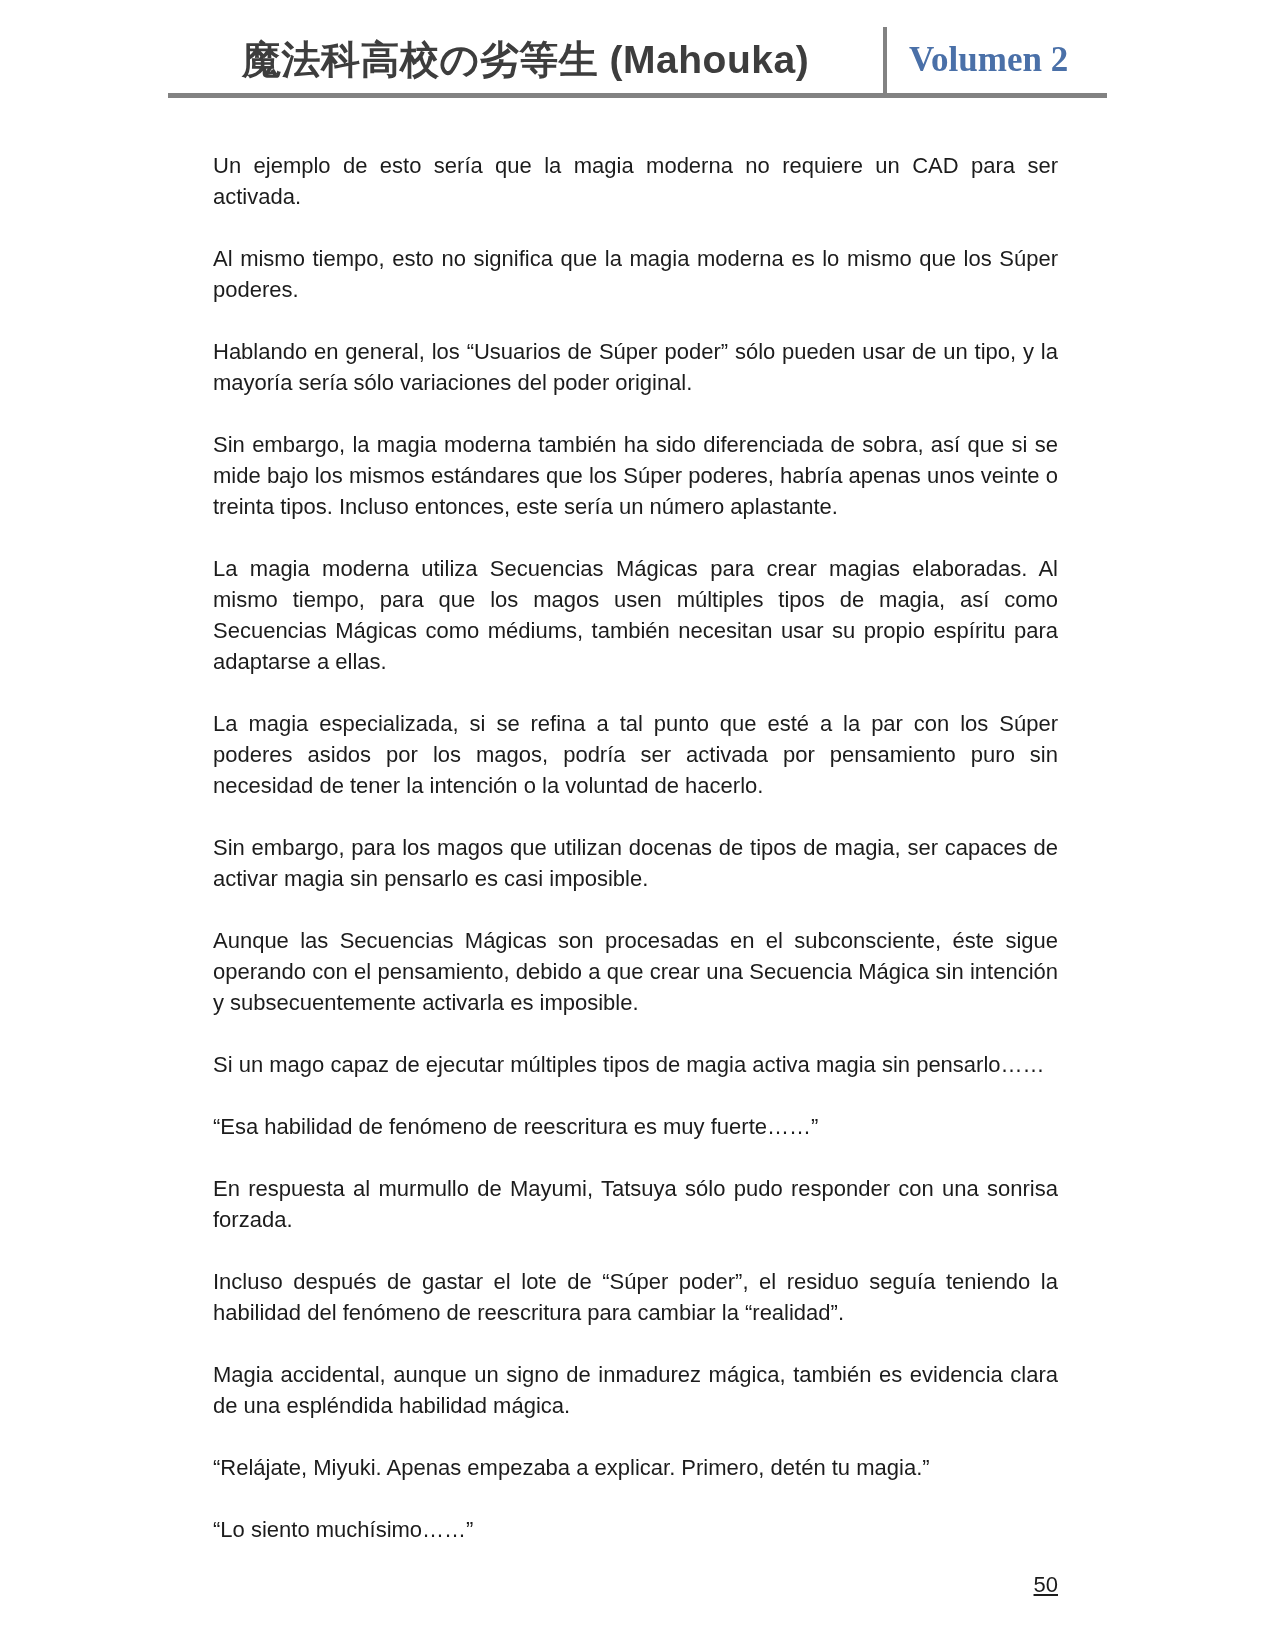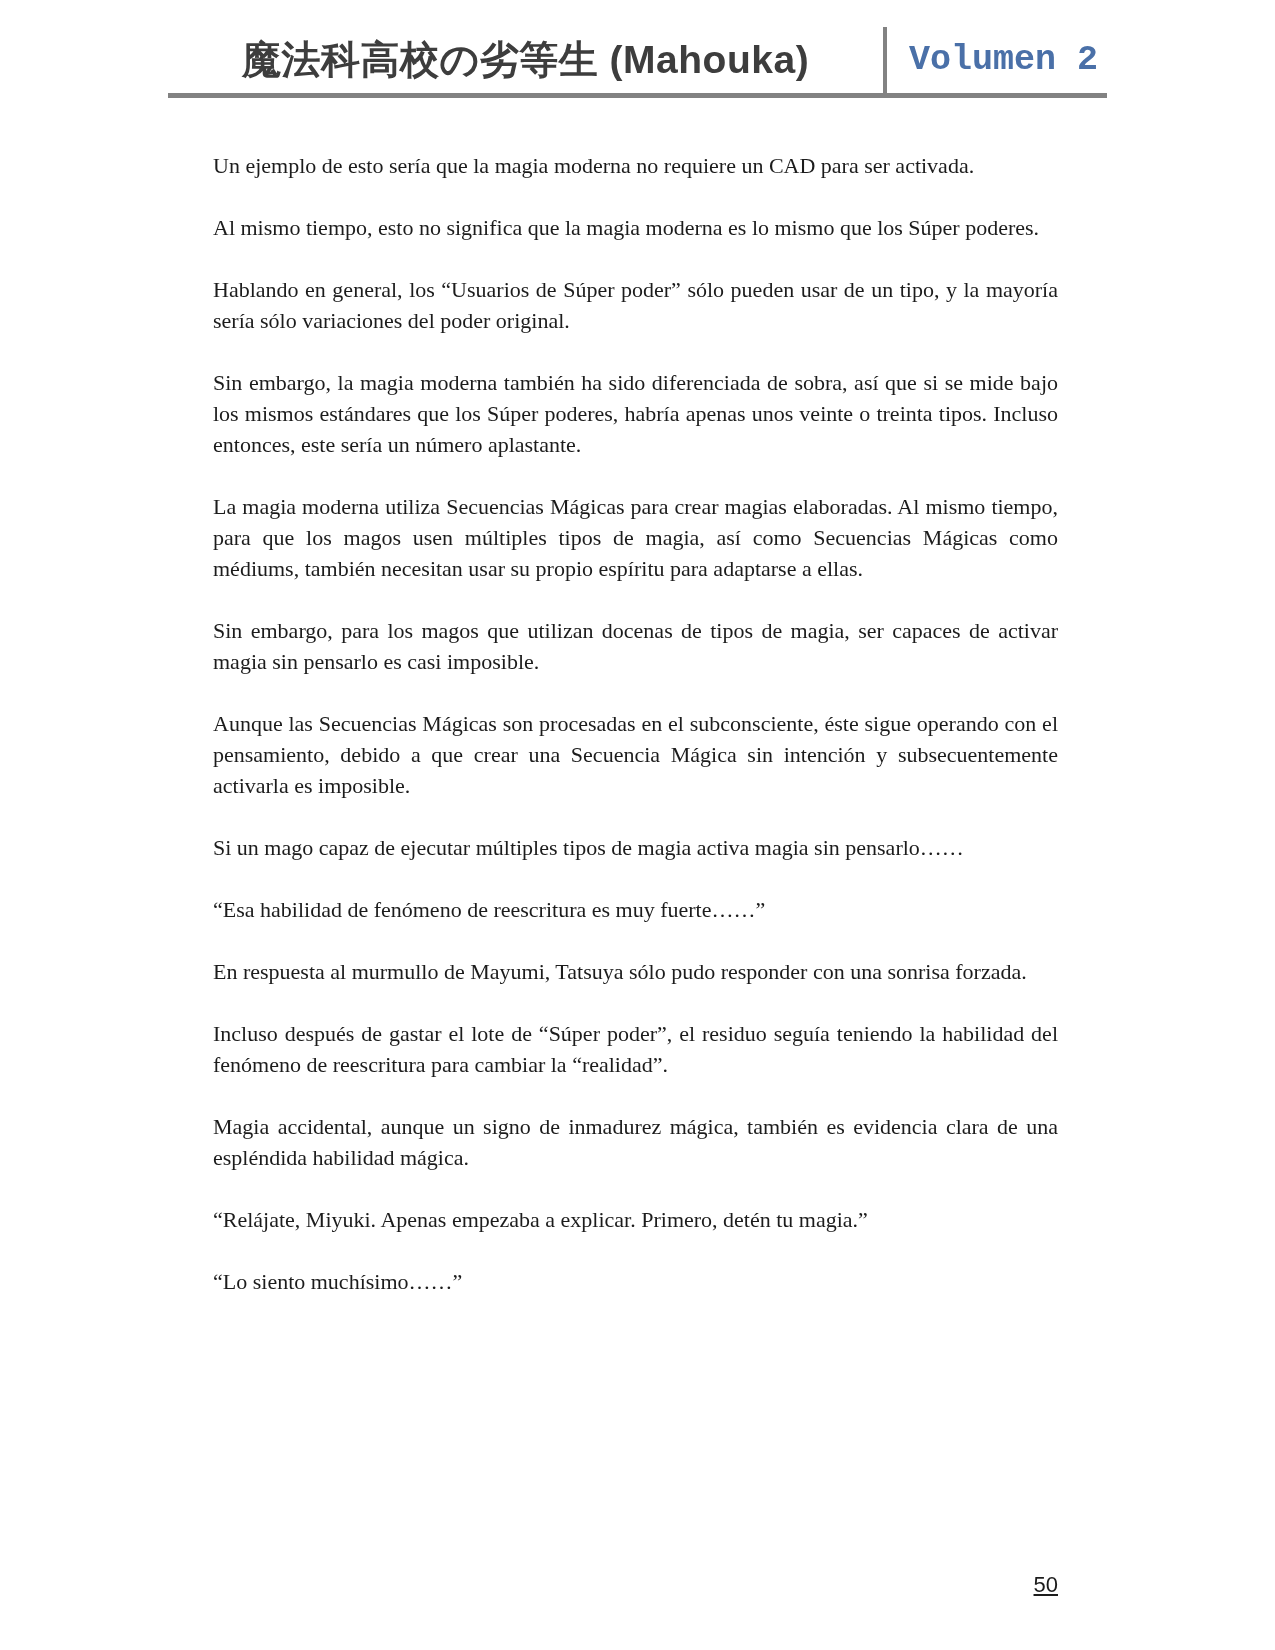--- a/index.html
+++ b/index.html
@@ -40,41 +40,40 @@
   .volume-wrap {
     width: 224px;
     margin-top: 27px;
     border-left: 4px solid #828282;
     display: flex;
     align-items: center;
     padding-left: 22px;
     box-sizing: border-box;
   }
   .volume {
-    font-family: Liberation Mono, monospace;
+    font-family: Liberation Serif, serif;
     font-weight: bold;
     font-size: 35px;
     color: #4a70a8;
     white-space: nowrap;
   }
   .hrule {
     margin: 0 43px;
     height: 5px;
     background: #828282;
   }
   
   .body-text {
     flex: 1;
     margin: 52px 92px 0 88px;
     text-align: justify;
     font-size: 22px;
     line-height: 31px;
     color: #1c1c1c;
     overflow: hidden;
-    font-family: Liberation Serif, serif;
   }
   .para {
     margin: 0 0 31px 0;
   }
   
   .page-footer {
     margin: 0 92px 52px 88px;
     text-align: right;
     font-size: 22px;
     line-height: 26px;
@@ -96,20 +95,21 @@
     </div>
     <div class="hrule"></div>
   </header>
 
   <main class="body-text">
     <p class="para">Un ejemplo de esto sería que la magia moderna no requiere un CAD para ser activada.</p>
       <p class="para">Al mismo tiempo, esto no significa que la magia moderna es lo mismo que los Súper poderes.</p>
       <p class="para">Hablando en general, los “Usuarios de Súper poder” sólo pueden usar de un tipo, y la mayoría sería sólo variaciones del poder original.</p>
       <p class="para">Sin embargo, la magia moderna también ha sido diferenciada de sobra, así que si se mide bajo los mismos estándares que los Súper poderes, habría apenas unos veinte o treinta tipos. Incluso entonces, este sería un número aplastante.</p>
       <p class="para">La magia moderna utiliza Secuencias Mágicas para crear magias elaboradas. Al mismo tiempo, para que los magos usen múltiples tipos de magia, así como Secuencias Mágicas como médiums, también necesitan usar su propio espíritu para adaptarse a ellas.</p>
+      <p class="para">La magia especializada, si se refina a tal punto que esté a la par con los Súper poderes asidos por los magos, podría ser activada por pensamiento puro sin necesidad de tener la intención o la voluntad de hacerlo.</p>
       <p class="para">Sin embargo, para los magos que utilizan docenas de tipos de magia, ser capaces de activar magia sin pensarlo es casi imposible.</p>
       <p class="para">Aunque las Secuencias Mágicas son procesadas en el subconsciente, éste sigue operando con el pensamiento, debido a que crear una Secuencia Mágica sin intención y subsecuentemente activarla es imposible.</p>
       <p class="para">Si un mago capaz de ejecutar múltiples tipos de magia activa magia sin pensarlo……</p>
       <p class="para">“Esa habilidad de fenómeno de reescritura es muy fuerte……”</p>
       <p class="para">En respuesta al murmullo de Mayumi, Tatsuya sólo pudo responder con una sonrisa forzada.</p>
       <p class="para">Incluso después de gastar el lote de “Súper poder”, el residuo seguía teniendo la habilidad del fenómeno de reescritura para cambiar la “realidad”.</p>
       <p class="para">Magia accidental, aunque un signo de inmadurez mágica, también es evidencia clara de una espléndida habilidad mágica.</p>
       <p class="para">“Relájate, Miyuki. Apenas empezaba a explicar. Primero, detén tu magia.”</p>
       <p class="para">“Lo siento muchísimo……”</p>
   </main>

